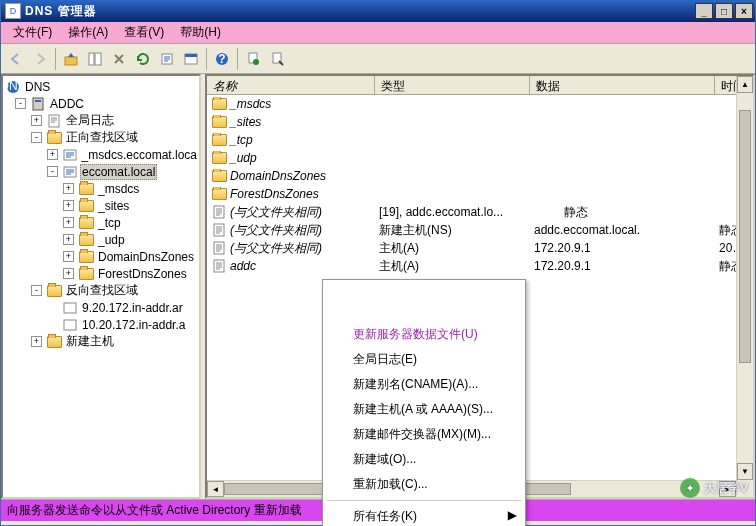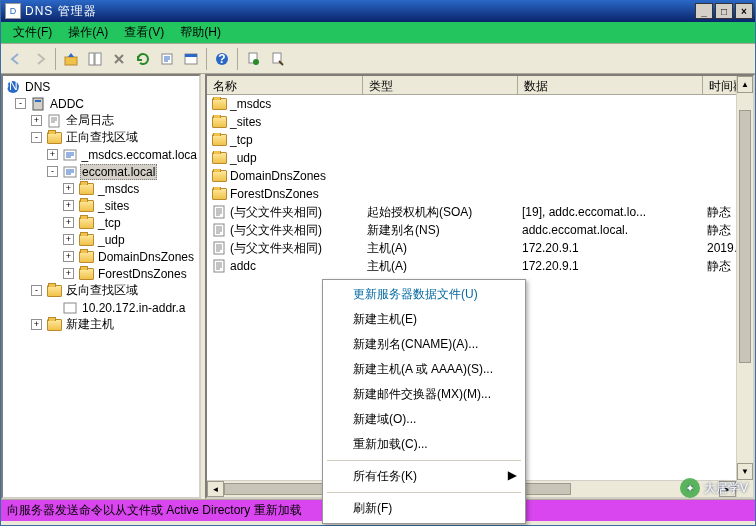--- a/index.html
+++ b/index.html
@@ -1,51 +1,51 @@
 <!DOCTYPE html>
 <html><head>
 <meta charset="utf-8">
 <style>
   * { margin:0; padding:0; box-sizing:border-box; font-family:"SimSun","Microsoft YaHei",Arial,sans-serif; font-size:12px; }
   body { background:#ece9d8; width:756px; height:526px; overflow:hidden; border:1px solid #3a6ea5; border-top:none; }
   .titlebar { background:linear-gradient(to bottom,#2a68c7 0%,#0a246a 100%); color:#fff; height:22px; display:flex; align-items:center; padding:0 2px 0 4px; }
   .titlebar .ticon { width:16px; height:16px; margin-right:4px; background:#fff; border:1px solid #999; display:flex; align-items:center; justify-content:center; font-size:9px; color:#2a68c7;}
-  .titlebar .title { flex:1; font-weight:normal; letter-spacing:1px; }
+  .titlebar .title { flex:1; font-weight:bold; letter-spacing:1px; }
   .titlebar .winbtns { display:flex; gap:2px; }
   .titlebar .winbtn { width:18px; height:16px; background:#d4d0c8; border:1px solid #333; display:flex; align-items:center; justify-content:center; font-size:10px; font-weight:bold; color:#000; }
-  .menubar { background:#22c55e; height:22px; display:flex; align-items:center; padding:0 4px; border-bottom:1px solid #aca899; }
+  .menubar { background:#f9a8d4; height:22px; display:flex; align-items:center; padding:0 4px; border-bottom:1px solid #aca899; }
   .menubar .mitem { padding:2px 8px; cursor:default; }
   .toolbar { background:#ece9d8; height:30px; display:flex; align-items:center; padding:1px 4px; border-bottom:1px solid #aca899; gap:2px; }
   .toolbar .sep { width:1px; height:22px; background:#aca899; margin:0 2px; }
   .toolbar .tbtn { width:22px; height:22px; border:1px solid transparent; display:flex; align-items:center; justify-content:center; }
   .toolbar .tbtn.disabled { opacity:.45; }
   .main { display:flex; height:425px; }
   .tree { width:200px; background:#fff; border:2px inset #d4d0c8; overflow:hidden; position:relative; }
   .tree-content{ padding:2px 0 2px 2px; white-space:nowrap; }
   .splitter { width:4px; background:#ece9d8; cursor:col-resize; }
   .listpanel { flex:1; background:#fff; border:2px inset #d4d0c8; overflow:hidden; position:relative; }
   .listhdr { display:flex; background:#ece9d8; border-bottom:1px solid #aca899; height:19px; }
   .listhdr .col { border-right:1px solid #aca899; padding:2px 6px; overflow:hidden; text-overflow:ellipsis; }
-  .c1{width:156px;} .c2{width:155px;} .c3{width:185px;} .c4{flex:1;}
+  .c1{width:168px;font-style:italic;} .c2{width:155px;} .c3{width:185px;} .c4{flex:1;}
   .listbody { }
   .row { display:flex; height:18px; align-items:center; }
   .row .cell { padding:0 4px; overflow:hidden; text-overflow:ellipsis; white-space:nowrap; }
   .row .c1{display:flex;align-items:center;gap:3px;}
   .node { display:flex; align-items:center; height:17px; gap:2px; }
   .node .exp { width:11px; height:11px; border:1px solid #919191; background:#fff; display:flex; align-items:center; justify-content:center; font-size:9px; line-height:1; color:#000; margin-right:2px;}
   .node .exp.blank{border:none;background:none;}
   .node .label{padding:0 2px;}
   .node .label.sel{background:#d4d0c8;border:1px dotted #808080;padding:0 1px;}
   .ico { width:16px; height:14px; display:inline-flex; align-items:center; justify-content:center; flex-shrink:0;}
   .ico-folder{width:15px;height:12px;background:linear-gradient(#ffe79c,#f0c24a);border:1px solid #ba8a2c;border-radius:1px;position:relative;}
   .ico-folder::before{content:"";position:absolute;top:-3px;left:0;width:6px;height:3px;background:#f0c24a;border:1px solid #ba8a2c;border-bottom:none;}
   .statusbar { height:22px; background:#d946ef; border-top:1px solid #aca899; padding:3px 6px; display:flex; align-items:center; overflow:hidden; white-space:nowrap;}
   .ctxmenu { position:absolute; background:#fff; border:1px solid #979797; box-shadow:2px 2px 4px rgba(0,0,0,.3); left:322px; top:279px; width:204px; padding:2px; z-index:100;}
   .ctxmenu .ci { padding:4px 24px 4px 28px; position:relative; cursor:default;}
-  .ctxmenu .ci.disabled{color:#0369a1;}
+  .ctxmenu .ci.disabled{color:#a21caf;margin-top:40px;}
   .ctxmenu .csep{height:1px;background:#d0cdbf;margin:3px 2px;}
   .ctxmenu .ci .arrow{position:absolute;right:6px;top:4px;}
   .vsbar{position:absolute;right:0;top:0;bottom:0;width:17px;background:#ece9d8;border-left:1px solid #d4d0c8;}
   .vsbar .thumb{background:#c8c4b8;border:1px solid #9e9a8c;margin:17px 2px 0;height:60%;}
   .vsbar .sbtn{height:17px;background:#ece9d8;border:1px solid #9e9a8c;display:flex;align-items:center;justify-content:center;font-size:8px;}
   .hsbar{position:absolute;left:0;right:17px;bottom:0;height:17px;background:#ece9d8;border-top:1px solid #d4d0c8;display:flex;}
   .hsbar .sbtn{width:17px;border:1px solid #9e9a8c;display:flex;align-items:center;justify-content:center;font-size:8px;}
   .hsbar .htrack{flex:1;position:relative;}
   .hsbar .hthumb{position:absolute;left:0;top:2px;bottom:2px;width:70%;background:#c8c4b8;border:1px solid #9e9a8c;}
   .watermark{position:absolute;right:8px;bottom:28px;color:#fff;font-size:14px;display:flex;align-items:center;gap:4px;opacity:.9;text-shadow:0 0 3px #0a246a;}
@@ -249,20 +249,29 @@
           </span>
         <span class="label">反向查找区域</span>
       </div>
       <div class="node" style="padding-left:42px">
           <span class="exp blank"></span>
           <span class="ico">
             <svg viewBox="0 0 16 16">
               <rect x="2" y="3" width="12" height="10" fill="#fff" stroke="#888"></rect>
             </svg>
           </span>
+          <span class="label">9.20.172.in-addr.ar</span>
+        </div>
+      <div class="node" style="padding-left:42px">
+          <span class="exp blank"></span>
+          <span class="ico">
+            <svg viewBox="0 0 16 16">
+              <rect x="2" y="3" width="12" height="10" fill="#fff" stroke="#888"></rect>
+            </svg>
+          </span>
           <span class="label">10.20.172.in-addr.a</span>
         </div>
       <div class="node" style="padding-left:26px">
         <span class="exp">+</span>
         <span class="ico">
             <span class="ico-folder"></span>
           </span>
         <span class="label">新建主机</span>
       </div>
     </div>
@@ -346,35 +355,34 @@
         <div class="row">
           <div class="cell c1">
             <span class="ico">
               <svg viewBox="0 0 16 16">
                 <rect x="3" y="2" width="10" height="12" fill="#fff" stroke="#888"></rect>
                 <path d="M5 5h6M5 7h6M5 9h6M5 11h4" stroke="#888"></path>
               </svg>
             </span>
             <span>(与父文件夹相同)</span>
           </div>
-          <div class="cell c2">起始授权机构(SOA)</div>
           <div class="cell c3">[19], addc.eccomat.lo...</div>
           <div class="cell c4">静态</div>
         </div>
         <div class="row">
           <div class="cell c1">
             <span class="ico">
               <svg viewBox="0 0 16 16">
                 <rect x="3" y="2" width="10" height="12" fill="#fff" stroke="#888"></rect>
                 <path d="M5 5h6M5 7h6M5 9h6M5 11h4" stroke="#888"></path>
               </svg>
             </span>
             <span>(与父文件夹相同)</span>
           </div>
-          <div class="cell c2">新建别名(NS)</div>
+          <div class="cell c2">新建主机(NS)</div>
           <div class="cell c3">addc.eccomat.local.</div>
           <div class="cell c4">静态</div>
         </div>
         <div class="row">
           <div class="cell c1">
             <span class="ico">
               <svg viewBox="0 0 16 16">
                 <rect x="3" y="2" width="10" height="12" fill="#fff" stroke="#888"></rect>
                 <path d="M5 5h6M5 7h6M5 9h6M5 11h4" stroke="#888"></path>
               </svg>
@@ -414,21 +422,21 @@
       </div>
   </div>
 </div>
 
 <div class="statusbar">
   <span>向服务器发送命令以从文件或 Active Directory 重新加载</span>
 </div>
 
 <div class="ctxmenu">
   <div class="ci disabled">更新服务器数据文件(U)</div>
-  <div class="ci">新建主机(E)</div>
+  <div class="ci">全局日志(E)</div>
   <div class="ci">新建别名(CNAME)(A)...</div>
   <div class="ci">新建主机(A 或 AAAA)(S)...</div>
   <div class="ci">新建邮件交换器(MX)(M)...</div>
   <div class="ci">新建域(O)...</div>
   <div class="ci">重新加载(C)...</div>
   <div class="csep"></div>
   <div class="ci"><span>所有任务(K)</span><span class="arrow">▶</span></div>
   <div class="csep"></div>
   <div class="ci">刷新(F)</div>
 

